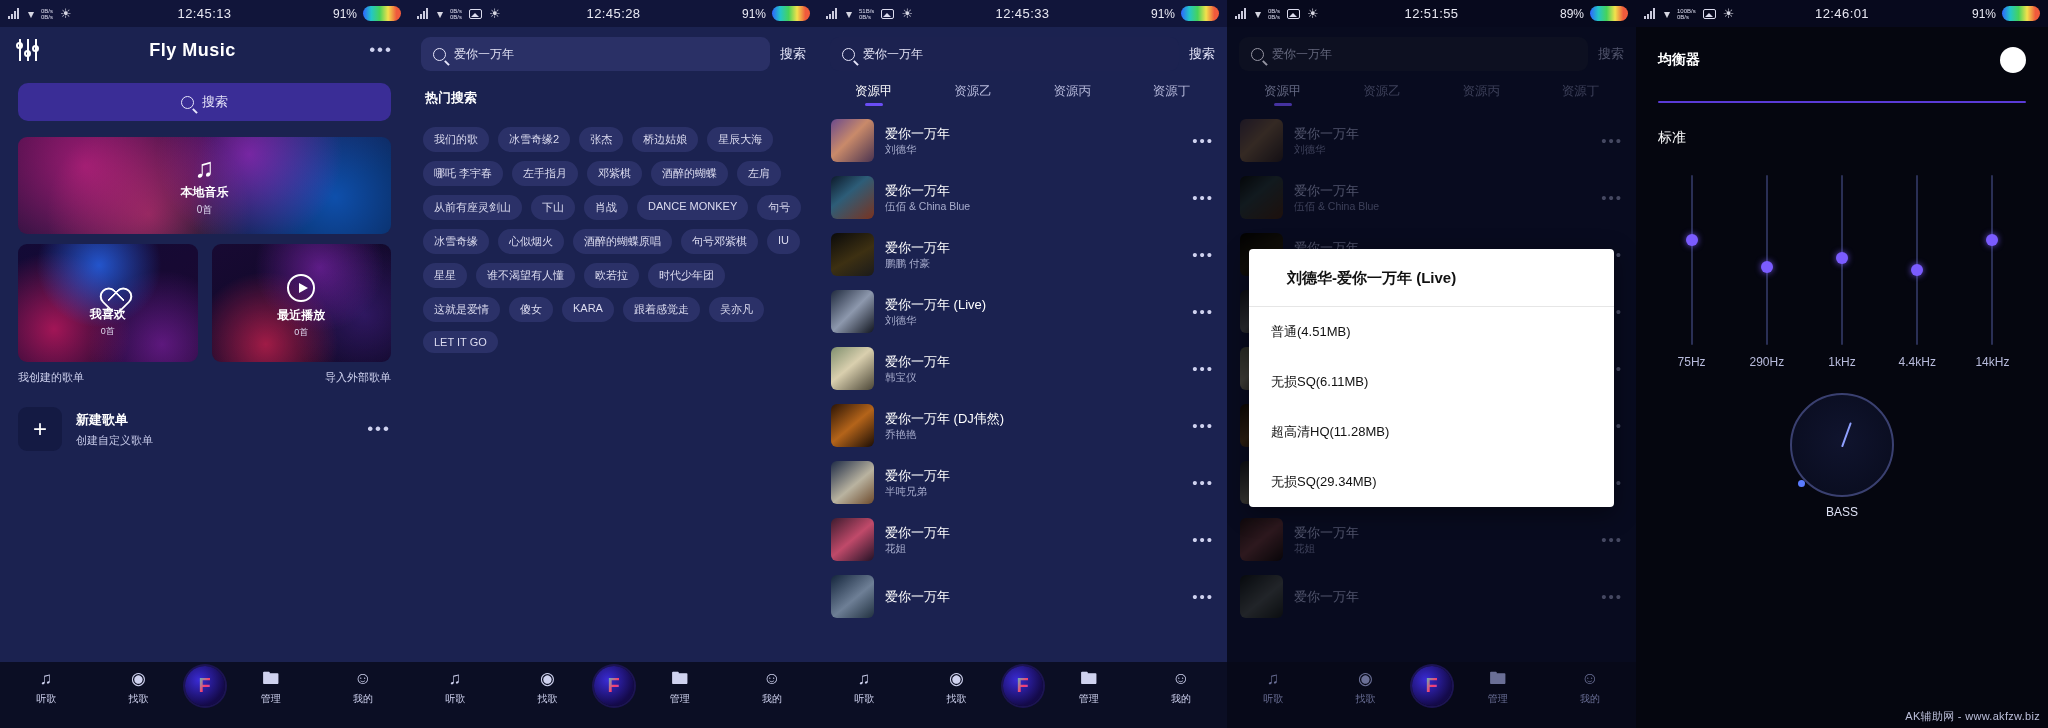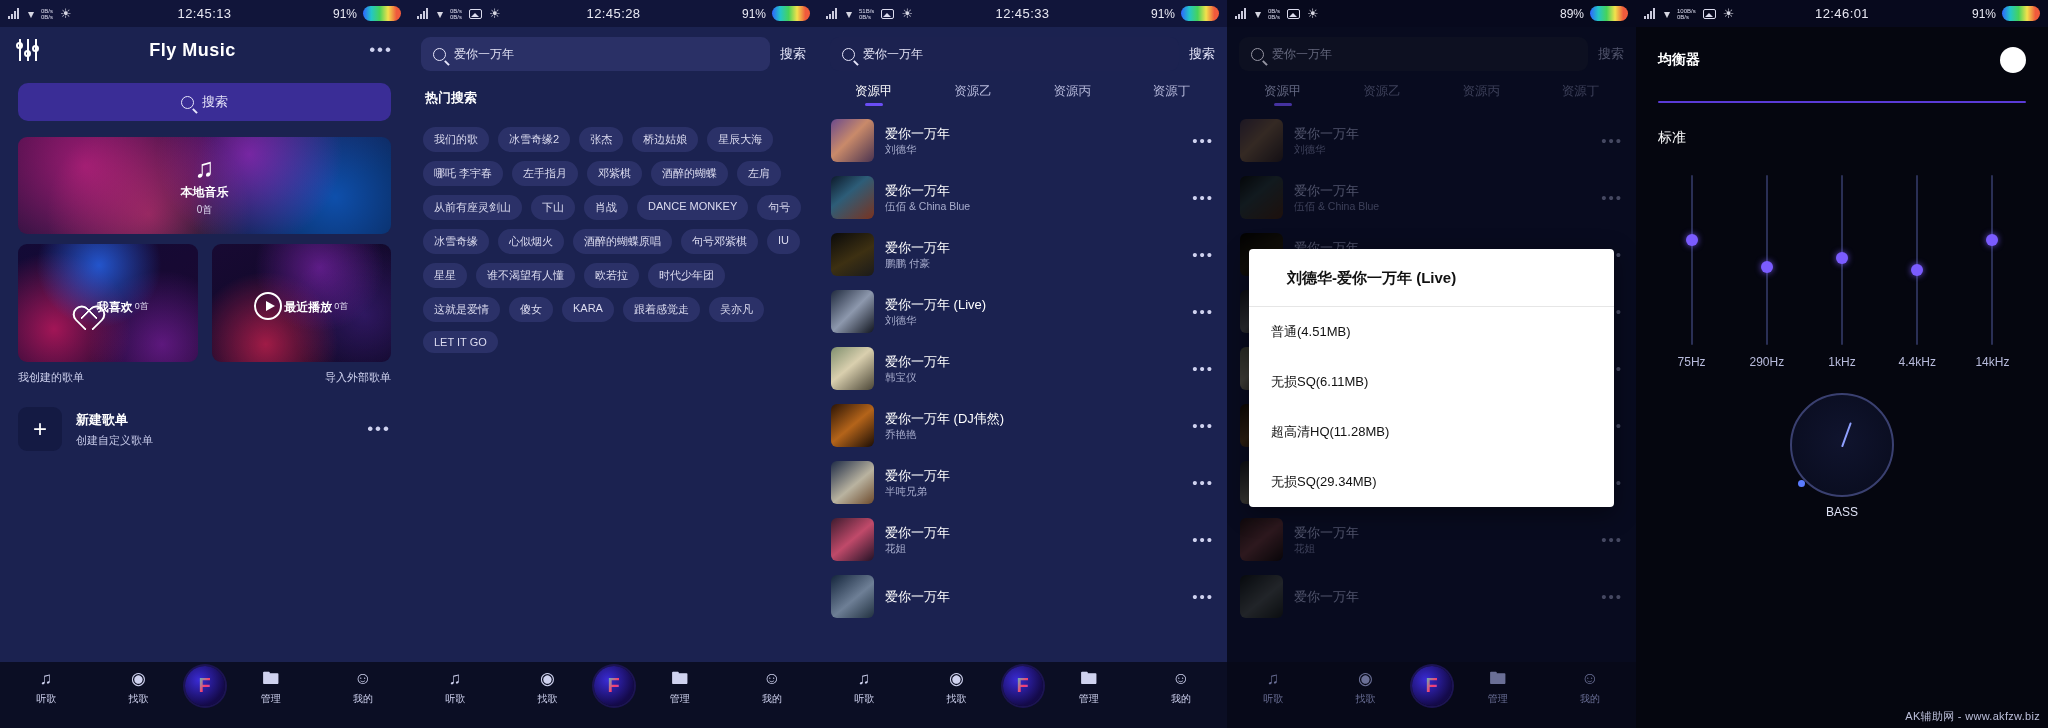--- a/index.html
+++ b/index.html
@@ -77,21 +77,21 @@
   .sc-a{ background:
       radial-gradient(circle at 45% 18%, rgba(40,110,255,.75), transparent 45%),
       radial-gradient(circle at 20% 72%, rgba(255,30,110,.6), transparent 46%),
       radial-gradient(circle at 80% 85%, rgba(160,40,200,.5), transparent 42%),
       linear-gradient(150deg,#130a36,#1b0830);}
   .sc-b{ background:
       radial-gradient(circle at 60% 20%, rgba(140,40,190,.6), transparent 45%),
       radial-gradient(circle at 30% 85%, rgba(255,40,90,.6), transparent 45%),
       radial-gradient(circle at 85% 60%, rgba(60,30,120,.7), transparent 45%),
       linear-gradient(150deg,#180a33,#0c0722);}
-  .sc-in{ position:absolute; inset:0; display:flex; flex-direction:row; align-items:center; justify-content:center; gap:2px; padding-top:6px;}
+  .sc-in{ position:absolute; inset:0; display:flex; flex-direction:column; align-items:center; justify-content:center; gap:2px; padding-top:6px;}
   .heart{ width:28px;height:26px;position:relative;}
   .heart:before,.heart:after{content:"";position:absolute;top:2px;width:14px;height:21px;border-radius:9px 9px 0 0;border:2px solid #fff;border-bottom:none;}
   .heart:before{left:13px;transform:rotate(45deg);transform-origin:0 100%;}
   .heart:after{left:13px;transform:rotate(-45deg);transform-origin:100% 100%;}
   .circplay{ width:28px;height:28px;border:2px solid #fff;border-radius:50%;position:relative;}
   .circplay:after{content:"";position:absolute;left:10px;top:7px;border-left:9px solid #fff;border-top:5px solid transparent;border-bottom:5px solid transparent;}
   .sc-t{ font-size:12px; font-weight:600; margin-top:3px;}
   .sc-s{ font-size:9px; color:#ded9ef;}
 
   .sublabels{ margin:8px 18px 0; display:flex; justify-content:space-between; font-size:11px; color:#cfd2ef;}
@@ -527,20 +527,21 @@
             <i></i>
             <i></i>
           </span>
         <span class="ico wifi">▾</span>
         <span class="net">
           <span>0B/s</span><br><span>0B/s</span>
         </span>
         <span class="pic"></span>
         <span class="ico qq">☀</span>
       </div>
+      <div class="sb-mid">12:51:55</div>
       <div class="sb-right">
         <span class="pct">89%</span>
         <span class="battery"></span>
       </div>
     </div>
 
     <div class="srow">
       <div class="sinput">
         <span class="mag"></span>
         <span>爱你一万年</span>

